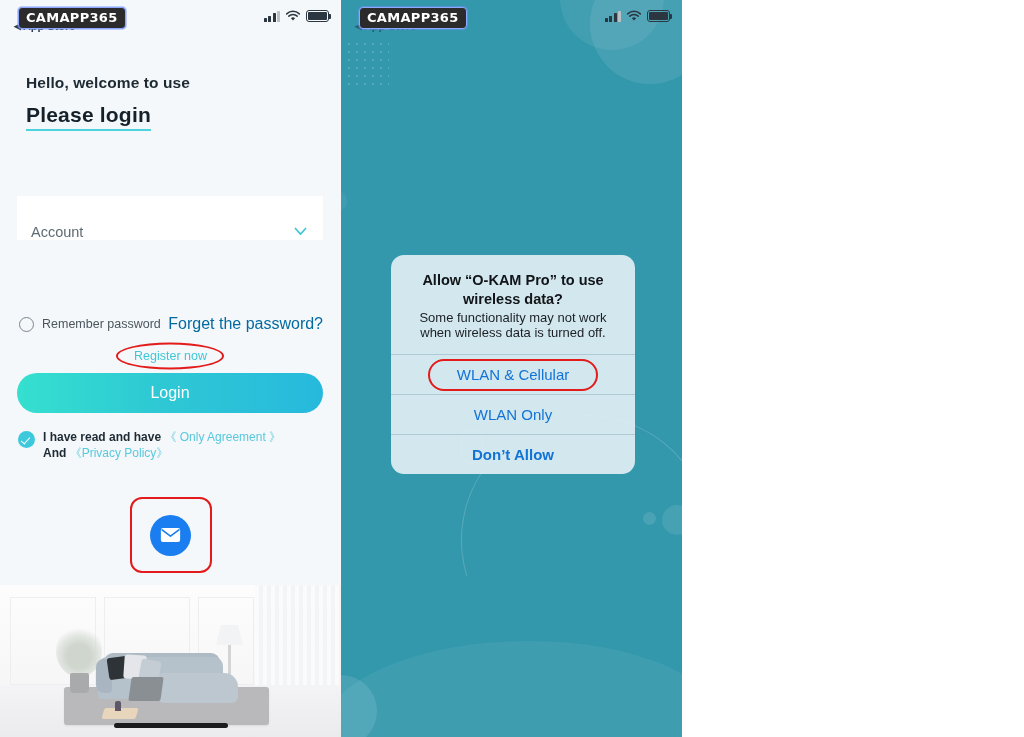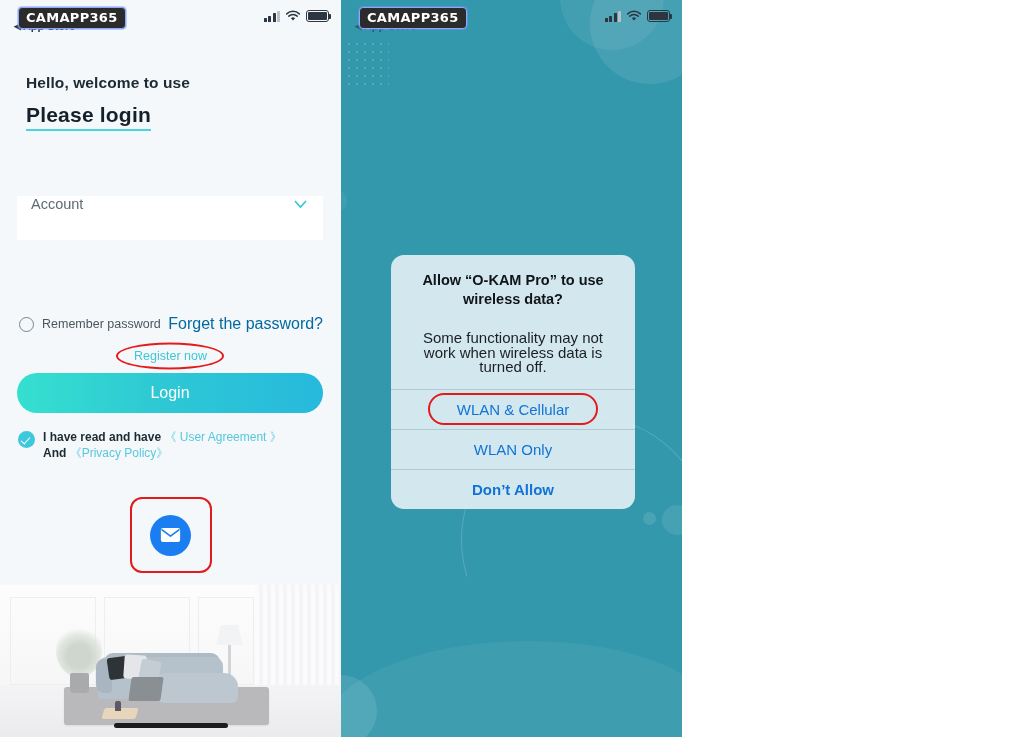--- a/index.html
+++ b/index.html
@@ -79,21 +79,21 @@
     margin-top: 11px;
     font-size: 21px; font-weight: 700; color: #14202a;
     display: inline-block; letter-spacing: .2px;
     border-bottom: 2.5px solid #4cd3de;
     padding-bottom: 2px;
   }
 
   .field {
     position: absolute; left: 17px; width: 306px; height: 44px;
     background: #ffffff;
-    display: flex; align-items: flex-start;
+    display: flex; align-items: flex-end;
     padding: 0 14px;
   }
   .field.account { top: 196px; }
   .field.password { top: 255px; }
   .field-label { font-size: 14.5px; color: #5e6b73; flex: 1; }
   .chev {
     width: 17px; height: 17px;
   }
 
   .row-remember {
@@ -282,22 +282,22 @@
     background: rgba(223,238,243,.93);
     border-radius: 13px;
     overflow: hidden;
     z-index: 40;
   }
   .alert-head { padding: 16px 16px 14px 16px; text-align: center; }
   .alert-title {
     font-size: 14.5px; font-weight: 700; color: #111418; line-height: 19px;
   }
   .alert-msg {
-    margin-top: 22px;
-    font-size: 15px; color: #1b1f24; line-height: 14.5px;
+    margin-top: 2px;
+    font-size: 13px; color: #1b1f24; line-height: 14.5px;
   }
   .alert-btn {
     height: 40px; display: flex; align-items: center; justify-content: center;
     border-top: 1px solid rgba(100,140,160,.32);
     font-size: 15px; color: #1273d6;
     position: relative;
   }
   .alert-btn.strong { font-weight: 700; }
   .ann-pill {
     position: absolute; left: 50%; top: 50%;
@@ -366,21 +366,21 @@
         <span class="ann-ellipse"></span>
       </div>
     </div>
 
     <button class="login-btn">Login</button>
 
     <div class="agree-wrap">
       <div class="checkbox"></div>
       <div class="agree-text">
         <span>I have read and have</span>
-        <span class="lnk">《 User Agreement 》</span><br>
+        <span class="lnk">《 Only Agreement 》</span><br>
         <span>And</span>
         <span class="lnk">《Privacy Policy》</span>
       </div>
     </div>
 
     <div class="email-wrap">
       <div class="email-box">
         <div class="email-circle">
           <svg width="21" height="16" viewBox="0 0 24 18">
             <rect x="1" y="1" width="22" height="16" rx="2.4" fill="#ffffff"></rect>

